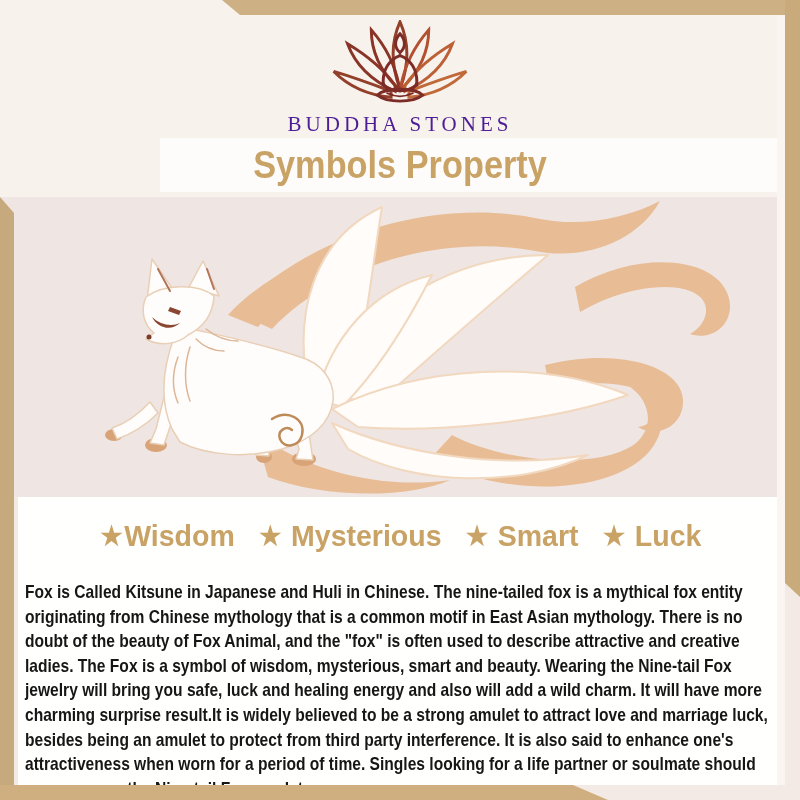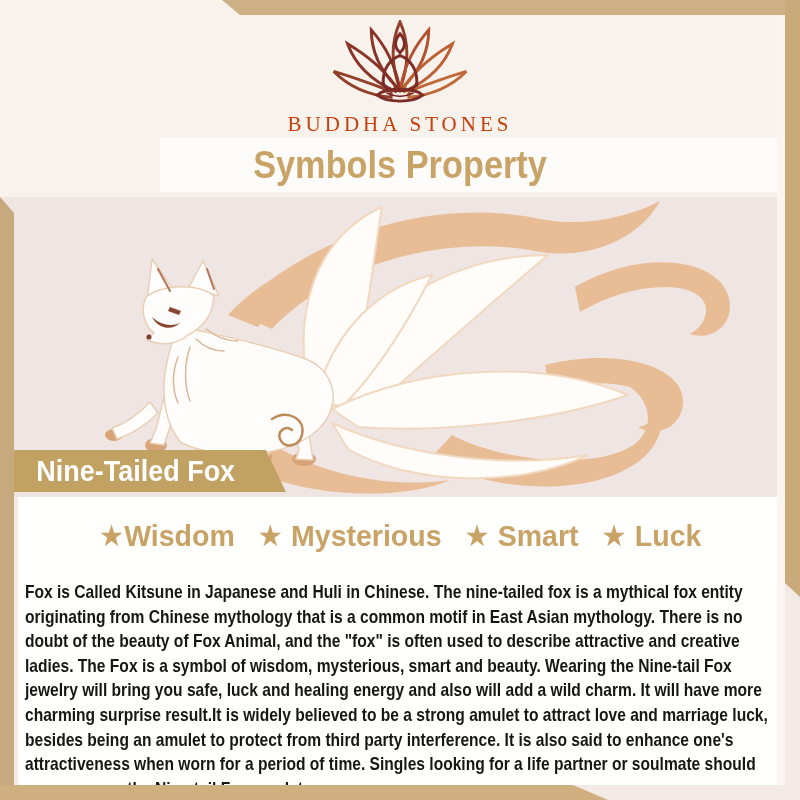--- a/index.html
+++ b/index.html
@@ -12,21 +12,21 @@
   .fox-section{position:absolute;top:197px;left:0;width:800px;height:300px;background:#efe5e2;}
   .lower-bg{position:absolute;top:497px;left:0;width:800px;height:303px;background:#f3eae6;}
   .heading-band{position:absolute;top:138px;left:160px;width:618px;height:54px;background:#fdfcfa;}
   .content-box{position:absolute;top:497px;left:18px;width:760px;height:288px;background:#fffffe;}
 
   
   .logo{position:absolute;top:20px;left:322px;width:156px;height:94px;}
   .brand-name{
     position:absolute;top:112px;left:0;width:800px;text-align:center;
     font-family:"Liberation Serif","DejaVu Serif",serif;
-    font-size:21px;letter-spacing:4px;color:#c2410c;font-weight:500;
+    font-size:21px;letter-spacing:4px;color:#4c1d95;font-weight:500;
   }
 
   
   .heading-title{
     position:absolute;top:138px;left:0;width:800px;height:54px;line-height:54px;
     text-align:center;font-size:39px;font-weight:bold;color:#c9a265;
     transform:scaleX(0.88);
   }
   .banner{
     position:absolute;top:450px;left:14px;width:272px;height:42px;background:#c2a263;
@@ -153,23 +153,20 @@
 
   <div class="traits-line">
       <span>★Wisdom</span>
       <span>★ Mysterious</span>
       <span>★ Smart</span>
       <span>★ Luck</span>
     </div>
 
   <p class="paragraph">Fox is Called Kitsune in Japanese and Huli in Chinese. The nine-tailed fox is a mythical fox entity originating from Chinese mythology that is a common motif in East Asian mythology. There is no doubt of the beauty of Fox Animal, and the "fox" is often used to describe attractive and creative ladies. The Fox is a symbol of wisdom, mysterious, smart and beauty. Wearing the Nine-tail Fox jewelry will bring you safe, luck and healing energy and also will add a wild charm. It will have more charming surprise result.It is widely believed to be a strong amulet to attract love and marriage luck, besides being an amulet to protect from third party interference. It is also said to enhance one's attractiveness when worn for a period of time. Singles looking for a life partner or soulmate should carry or wear the Nine-tail Fox amulet.</p>
 
-  <div class="banner">
-    <span class="banner-label">Nine-Tailed Fox</span>
-  </div>
 
   <div class="top-band"></div>
   <div class="right-gap"></div>
   <div class="right-bar"></div>
   <div class="left-bar"></div>
   <div class="bottom-band"></div>
 
 </div>
 
 </body></html>

